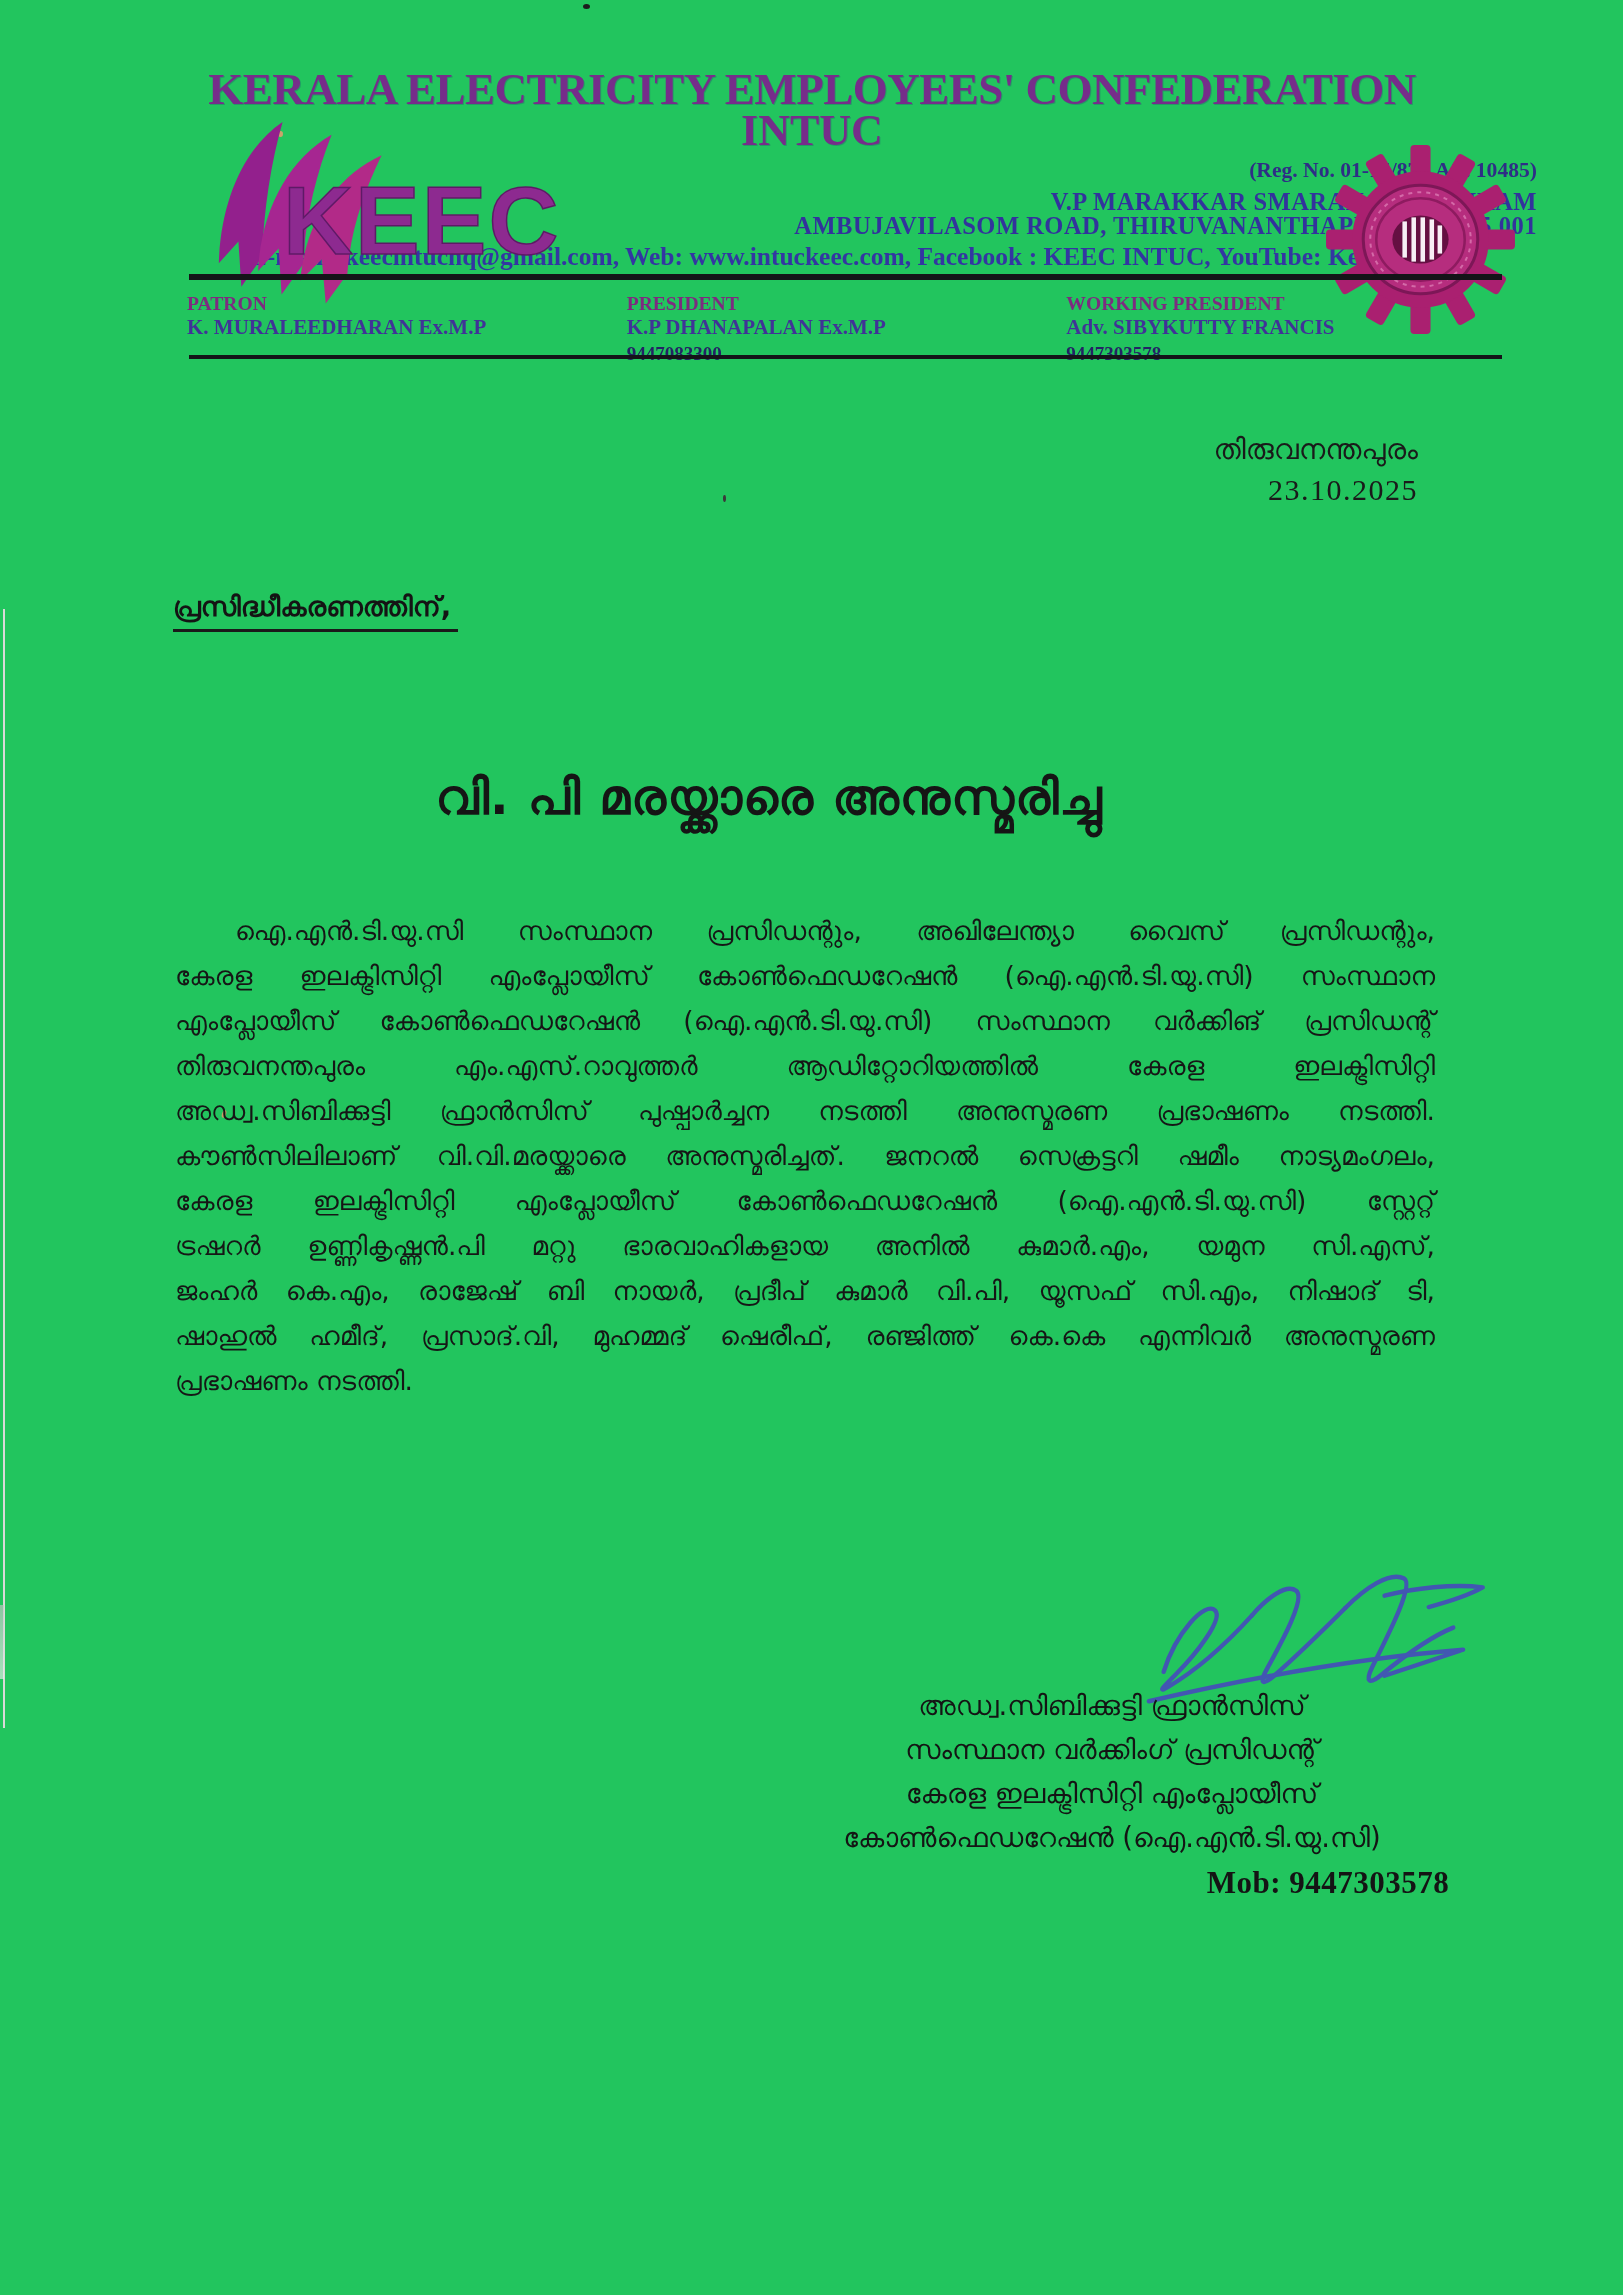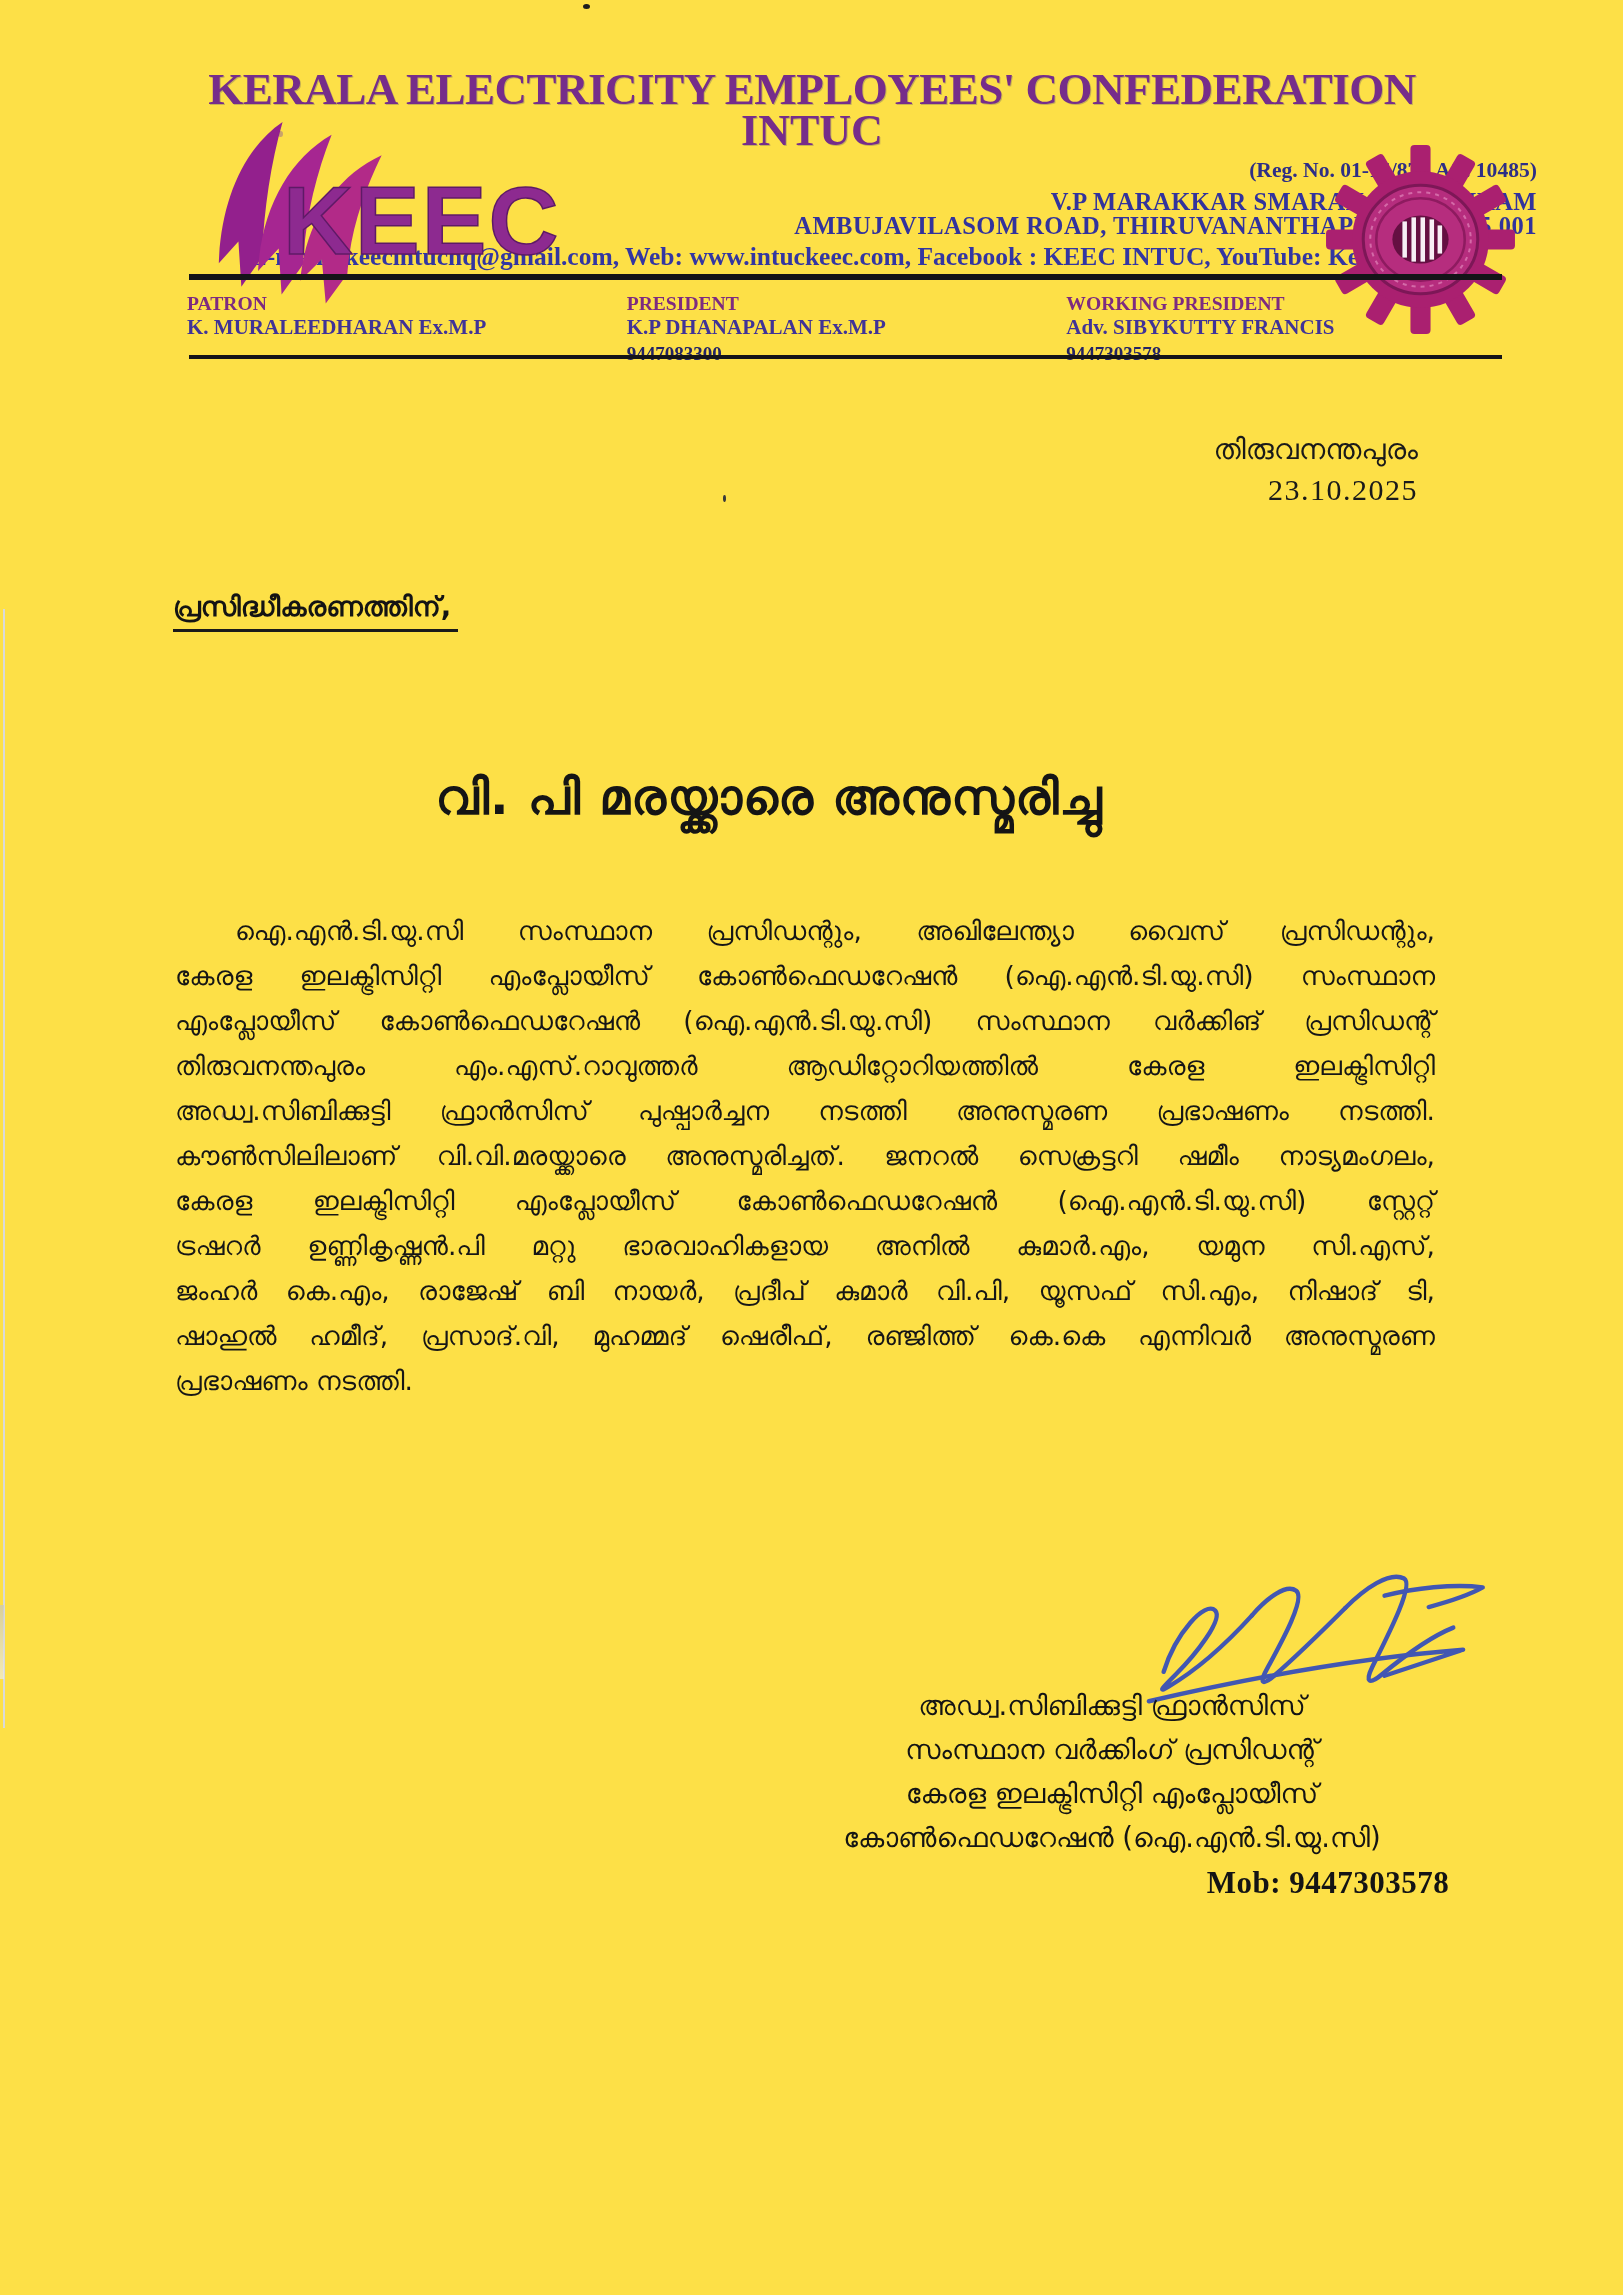--- a/index.html
+++ b/index.html
@@ -2,21 +2,21 @@
 <html style="font-size:7.9px"><head>
 <meta charset="utf-8">
 <style>
   html,body{margin:0;padding:0;}
   body{
     width:1624px;height:2295px;
     background:#ffffff;
     font-family:"Liberation Sans", sans-serif;
     position:relative;
   }
-  .page{position:absolute;inset:0;background:#fde047;overflow:hidden;}
+  .page{position:absolute;inset:0;background:#22c55e;overflow:hidden;}
 
   
   .org-name{
     position:absolute;top:63px;left:0;width:100%;
     text-align:center;
     font-family:"Liberation Serif", serif;
     font-weight:bold;font-size:45px;letter-spacing:-0.5px;
     color:#762d8a;
     text-shadow:1px 1px 0 rgba(40,40,120,.25);
   }

